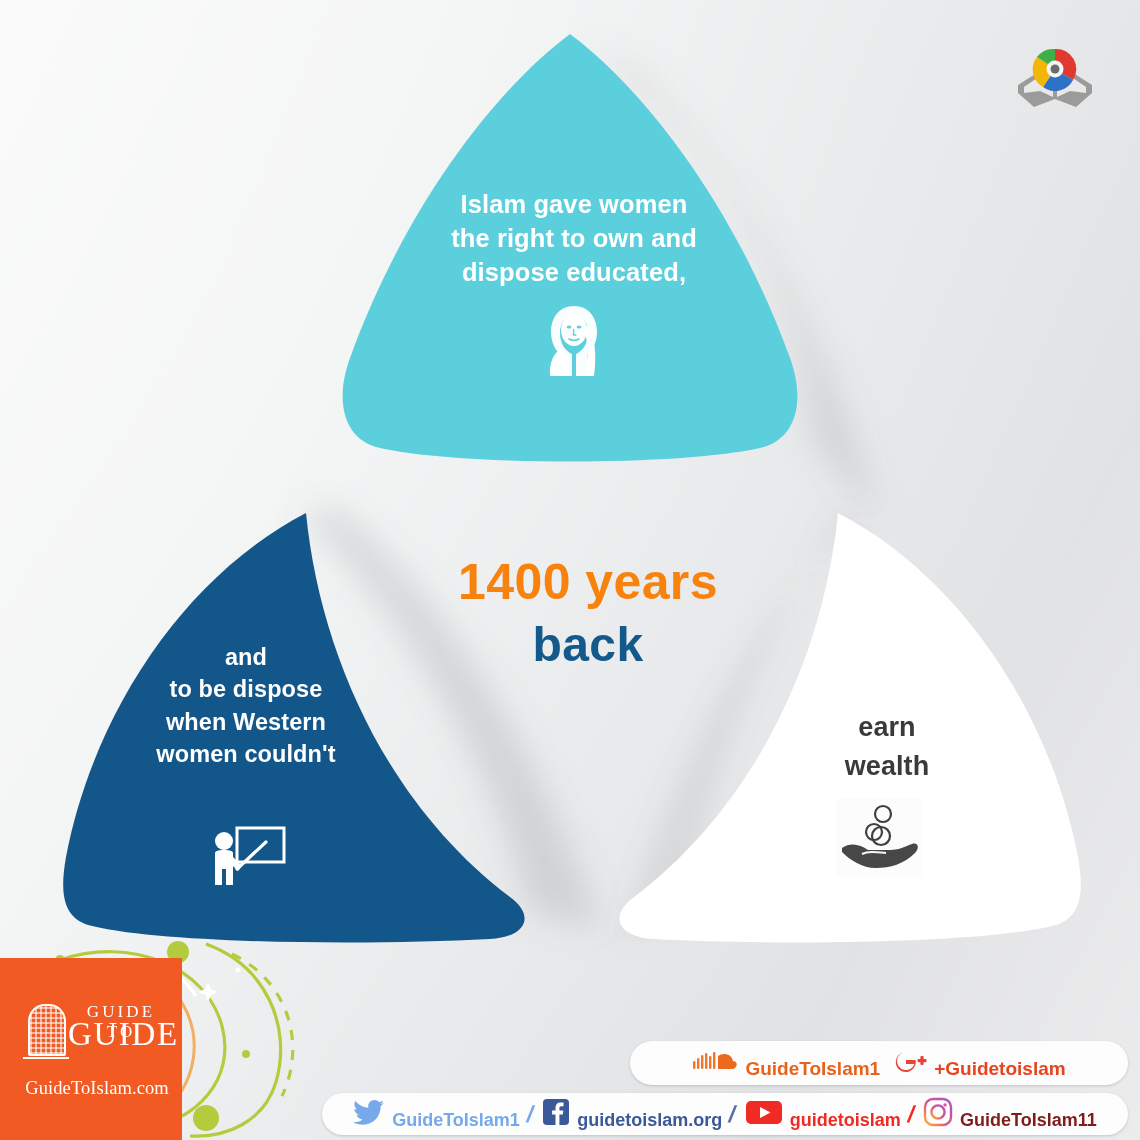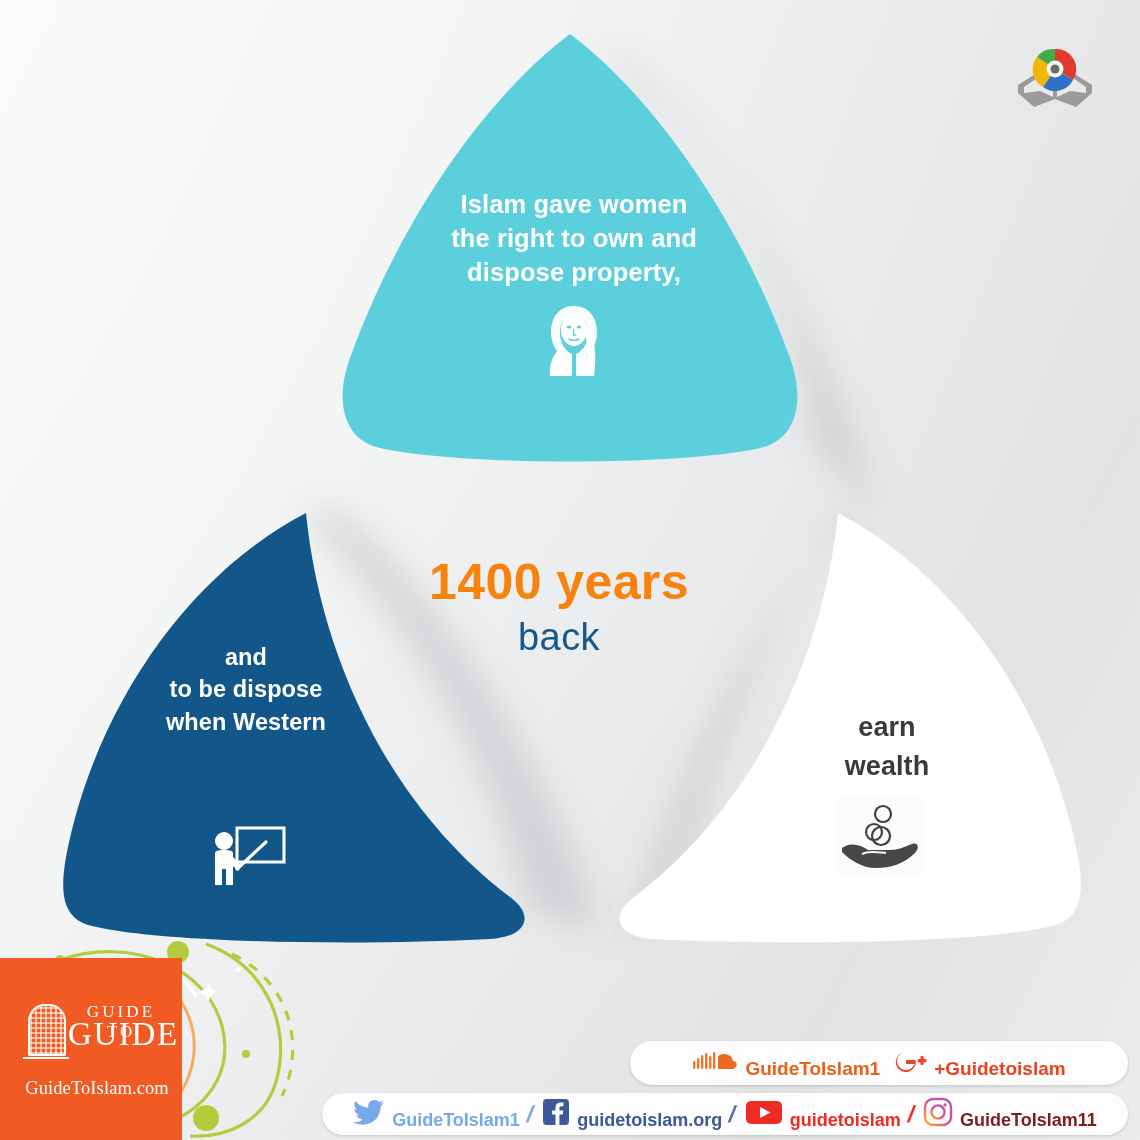--- a/index.html
+++ b/index.html
@@ -36,28 +36,28 @@
   }
   #left-text{
     left:110px;top:641px;width:272px;color:#ffffff;font-size:23.5px;line-height:1.38;
   }
   #right-text{
     left:762px;top:708px;width:250px;color:#3a3a3a;font-size:27px;line-height:1.45;
   }
 
   
   #center-head{
-    position:absolute;left:316px;top:556px;width:486px;text-align:center;
+    position:absolute;left:345px;top:556px;width:486px;text-align:center;
   }
   #center-head .l1{
     display:block;color:#f7820d;font-size:50px;font-weight:bold;line-height:1.04;
     letter-spacing:.4px;
   }
   #center-head .l2{
-    display:block;color:#14598b;font-size:38px;font-weight:normal;line-height:1.55;
+    display:block;color:#14598b;font-size:48px;font-weight:bold;line-height:1.55;
     letter-spacing:.4px;
   }
 
   
   .petal-icon{position:absolute;}
   #icon-hijab{left:539px;top:302px;width:70px;height:78px;}
   #icon-teacher{left:209px;top:825px;width:78px;height:62px;}
   #icon-coins{left:836px;top:798px;width:86px;height:78px;background:rgba(250,250,250,.55);}
 
   
@@ -168,21 +168,21 @@
                C 478 386 476 412 450 420
                C 384 438 180 441 48 434
                C 12 432 2 411 28 392
                C 150 300 218 150 232 8 Z" fill="#ffffff"></path>
     </svg>
   </div>
 
   <div class="petal-text" id="top-text">
     <div>Islam gave women</div>
     <div>the right to own and</div>
-    <div>dispose property,</div>
+    <div>dispose educated,</div>
   </div>
 
   <div class="petal-icon" id="icon-hijab">
     <svg width="70" height="78" viewBox="0 0 70 78">
       <g fill="#ffffff">
 
         <path d="M35 4 C20 4 12 16 12 30 C12 40 16 48 22 53 L20 74 L33 74 L33 52
                  C26 49 21 41 21 31 C21 20 27 13 35 13 C43 13 49 20 49 31
                  C49 41 44 49 37 52 L37 74 L50 74 L48 53 C54 48 58 40 58 30 C58 16 50 4 35 4 Z" opacity=".96"></path>
 
@@ -199,20 +199,21 @@
         <path d="M34.6 27 L34.6 33 L37.4 33" stroke="#5ccfdd" stroke-width="1.4" fill="none"></path>
         <path d="M30 37 Q35 40 40 37" stroke="#5ccfdd" stroke-width="1.6" fill="none" stroke-linecap="round"></path>
       </g>
     </svg>
   </div>
 
   <div class="petal-text" id="left-text">
     <div>and</div>
     <div>to be dispose</div>
     <div>when Western</div>
+    <div>women couldn't</div>
   </div>
 
   <div class="petal-icon" id="icon-teacher">
     <svg width="78" height="62" viewBox="0 0 78 62">
 
       <rect x="28" y="3" width="47" height="34" fill="none" stroke="#ffffff" stroke-width="3"></rect>
 
       <line x1="28" y1="44" x2="57" y2="17" stroke="#ffffff" stroke-width="3.2" stroke-linecap="round"></line>
       <g fill="#ffffff">
 

